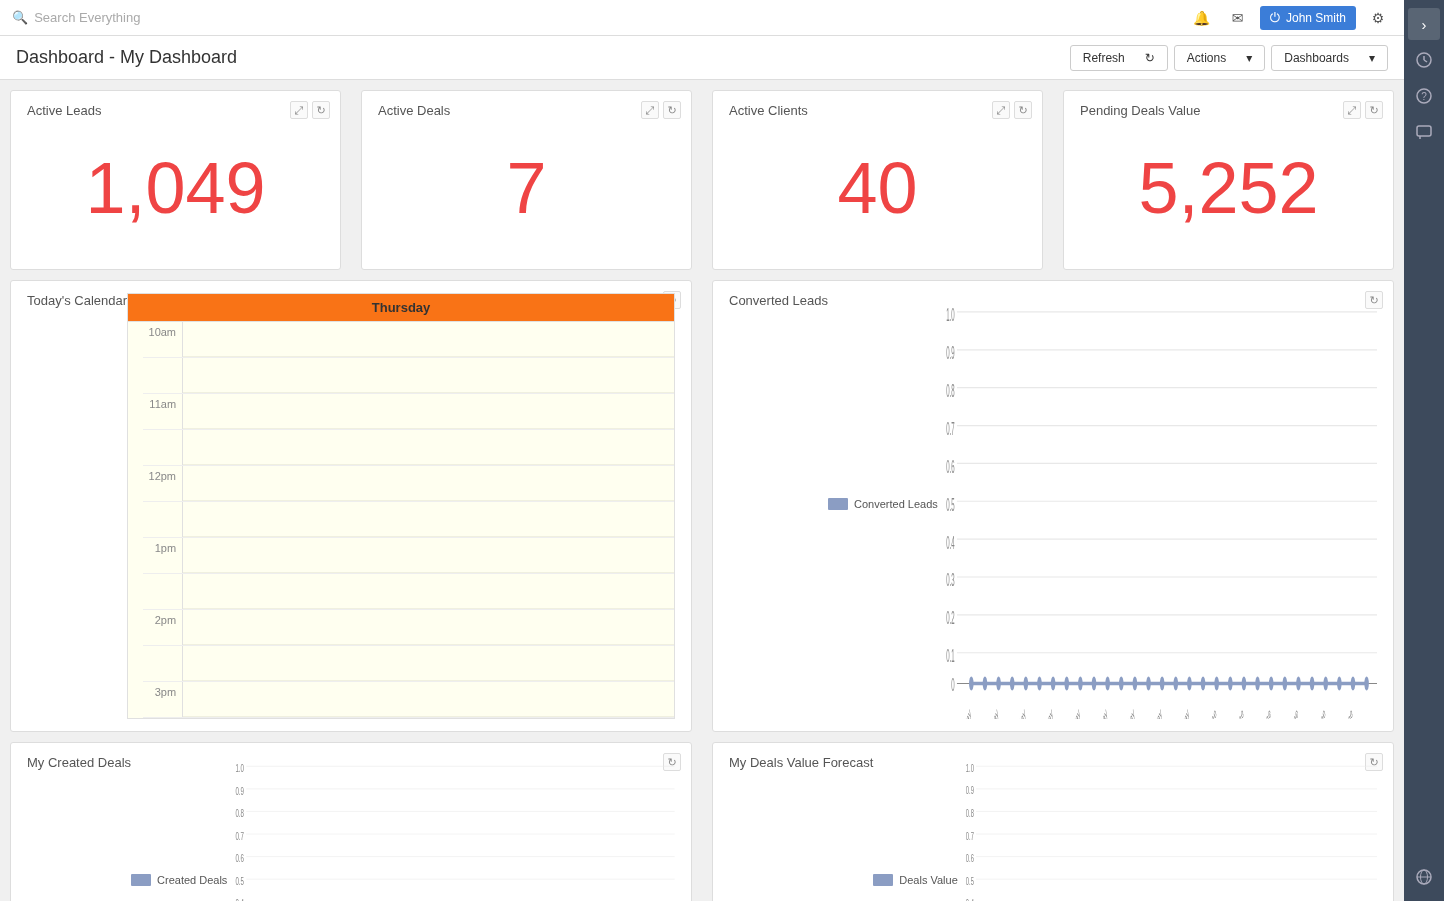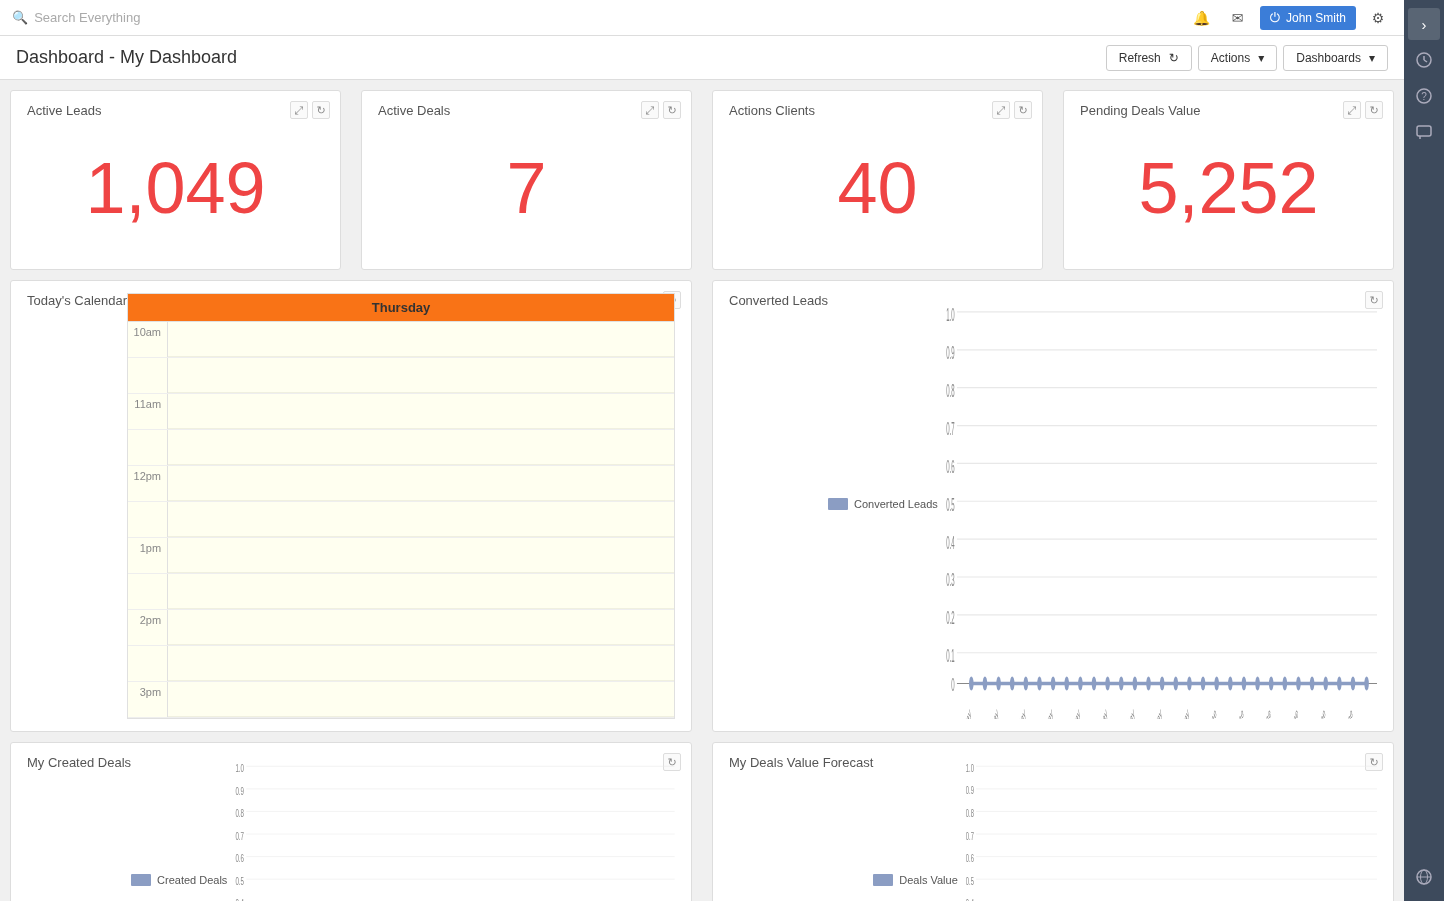--- a/index.html
+++ b/index.html
@@ -72,21 +72,21 @@
       display: flex; align-items: center; justify-content: space-between;
       padding: 0 16px;
       height: 44px;
       flex-shrink: 0;
     }
     .page-title { font-size: 18px; font-weight: 400; color: #333; }
     .subheader-actions { display: flex; align-items: center; gap: 6px; }
     .btn-outline {
       border: 1px solid #ccc; background: #fff; color: #333;
       padding: 5px 12px; border-radius: 3px; cursor: pointer;
-      font-size: 12px; display: flex; gap: 8px;
+      font-size: 12px; display: flex; gap: 20px;
     }
 
     
     .dashboard-content {
       flex: 1; overflow-y: auto; padding: 10px;
       display: flex; flex-direction: column; gap: 10px;
       background: #f0f0f0;
     }
 
     
@@ -117,21 +117,21 @@
       display: flex; flex-direction: row; position: relative;
     }
     .calendar-widget-title { font-size: 13px; color: #555; font-weight: 400; margin-bottom: 8px; }
     .calendar-inner {
       flex: 1; border: 1px solid #e0e0e0; overflow: hidden; position: relative;
     }
     .calendar-header {
       background: #f97316; text-align: center; font-weight: bold;
       font-size: 13px; padding: 6px; border-bottom: 1px solid #e0e0e0;
     }
-    .calendar-body { background: #fffff0; }
+    .calendar-body { background: #fffff0; padding-left: 15px; }
     .calendar-time-row {
       display: flex; border-bottom: 1px solid #eee; height: 36px;
     }
     .calendar-time-label {
       width: 40px; font-size: 11px; color: #888; text-align: right;
       padding-right: 6px; padding-top: 4px; flex-shrink: 0;
       border-right: 1px solid #e0e0e0;
     }
     .calendar-time-content { flex: 1; background: #fffff0; border-bottom: 1px solid #f0f0e0; }
 
@@ -210,21 +210,21 @@
       </div>
       <div class="stat-card">
         <span class="stat-card-title">Active Deals</span>
         <div class="widget-controls">
           <span class="widget-ctrl-btn">⤢</span>
           <span class="widget-ctrl-btn">↻</span>
         </div>
         <div class="stat-card-value">7</div>
       </div>
       <div class="stat-card">
-        <span class="stat-card-title">Actions Clients</span>
+        <span class="stat-card-title">Active Clients</span>
         <div class="widget-controls">
           <span class="widget-ctrl-btn">⤢</span>
           <span class="widget-ctrl-btn">↻</span>
         </div>
         <div class="stat-card-value">40</div>
       </div>
       <div class="stat-card">
         <span class="stat-card-title">Pending Deals Value</span>
         <div class="widget-controls">
           <span class="widget-ctrl-btn">⤢</span>

